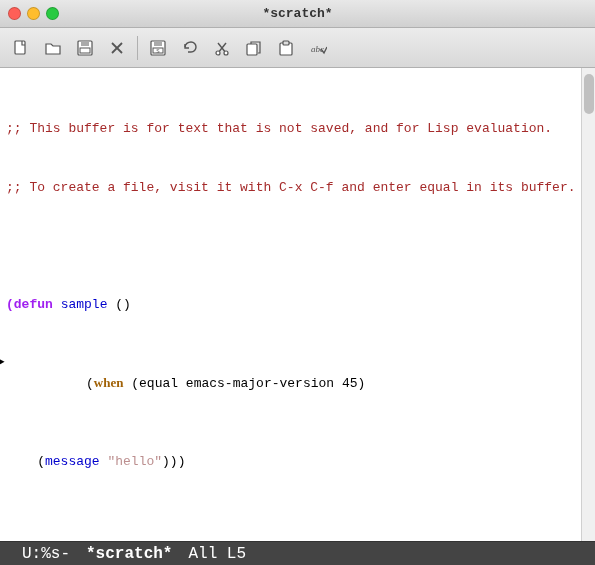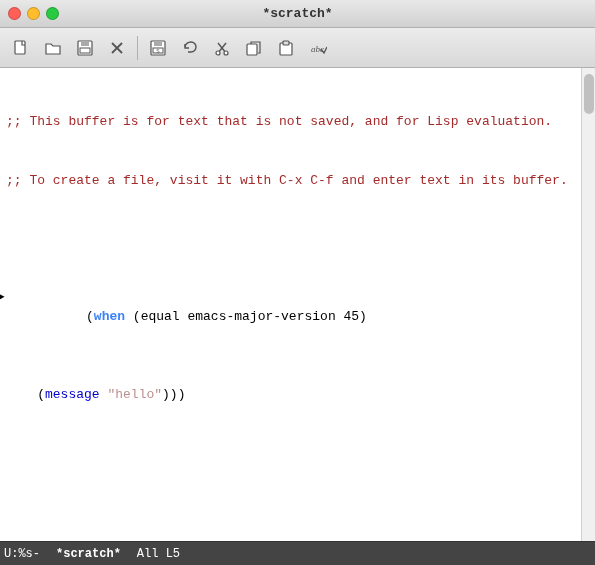--- a/index.html
+++ b/index.html
@@ -78,21 +78,21 @@
     
     .editor-container {
       display: flex;
       height: calc(565px - 28px - 40px - 24px);
       background: #ffffff;
       position: relative;
     }
 
     .editor-content {
       flex: 1;
-      padding: 5px 6px;
+      padding: 12px 6px;
       overflow: hidden;
       position: relative;
     }
 
     
     .scrollbar {
       width: 14px;
       background: #f0f0f0;
       border-left: 1px solid #d0d0d0;
       position: relative;
@@ -115,34 +115,34 @@
       line-height: 1.5;
       white-space: pre;
       color: #000;
     }
 
     .comment-line {
       color: #a52a2a;
     }
 
     .kw-defun { color: #a020f0; font-weight: bold; }
-    .kw-when { color: #3b82f6; font-weight: bold; }
+    .kw-when { color: #a16207; font-weight: bold; font-family: Liberation Serif, serif; }
     .kw-sample { color: #0000cd; }
     .kw-message { color: #0000cd; margin-top: 22px; }
     .kw-string { color: #bc8f8f; }
 
     
     .statusbar {
       height: 24px;
       background: #444;
       color: #fff;
       display: flex;
       align-items: center;
-      padding: 0 4px;
-      font-size: 12px;
+      padding: 0 22px;
+      font-size: 16px;
       gap: 16px;
       border-top: 1px solid #333;
     }
     .status-item {
       color: #fff;
       white-space: nowrap;
     }
 
     
     .line-with-cursor {
@@ -237,22 +237,23 @@
       <text x="2" y="13" font-size="9" fill="#555" font-family="serif" font-style="italic">abc</text>
       <path d="M12 10 L15 14 L18 8" stroke="#555" stroke-width="1.4" fill="none"></path>
     </svg>
   </button>
 </div>
 
 <div class="editor-container">
   <div class="editor-content">
     <div class="code-area">
       <div class="comment-line">;; This buffer is for text that is not saved, and for Lisp evaluation.</div>
-      <div class="comment-line">;; To create a file, visit it with C-x C-f and enter text in its buffer.</div>
+      <div class="comment-line">;; To create a file, visit it with C-x C-f and enter equal in its buffer.</div>
       <div>&nbsp;</div>
+      <div><span class="kw-defun">(defun</span> <span class="kw-sample">sample</span><span> ()</span></div>
       <div class="line-with-cursor" style="position:relative; padding-left:2px;">
         <span style="position:absolute; left:-8px; color:#000; font-size:11px; top:1px;">►</span><span>&nbsp;&nbsp;(</span><span class="kw-when">when</span><span> (equal emacs-major-version 45)</span>
       </div>
       <div><span>    (</span><span class="kw-message">message</span><span> </span><span class="kw-string">"hello"</span><span>)))</span></div>
       <div>&nbsp;</div>
       
     </div>
   </div>
   <div class="scrollbar">
     <div class="scrollbar-thumb"></div>

